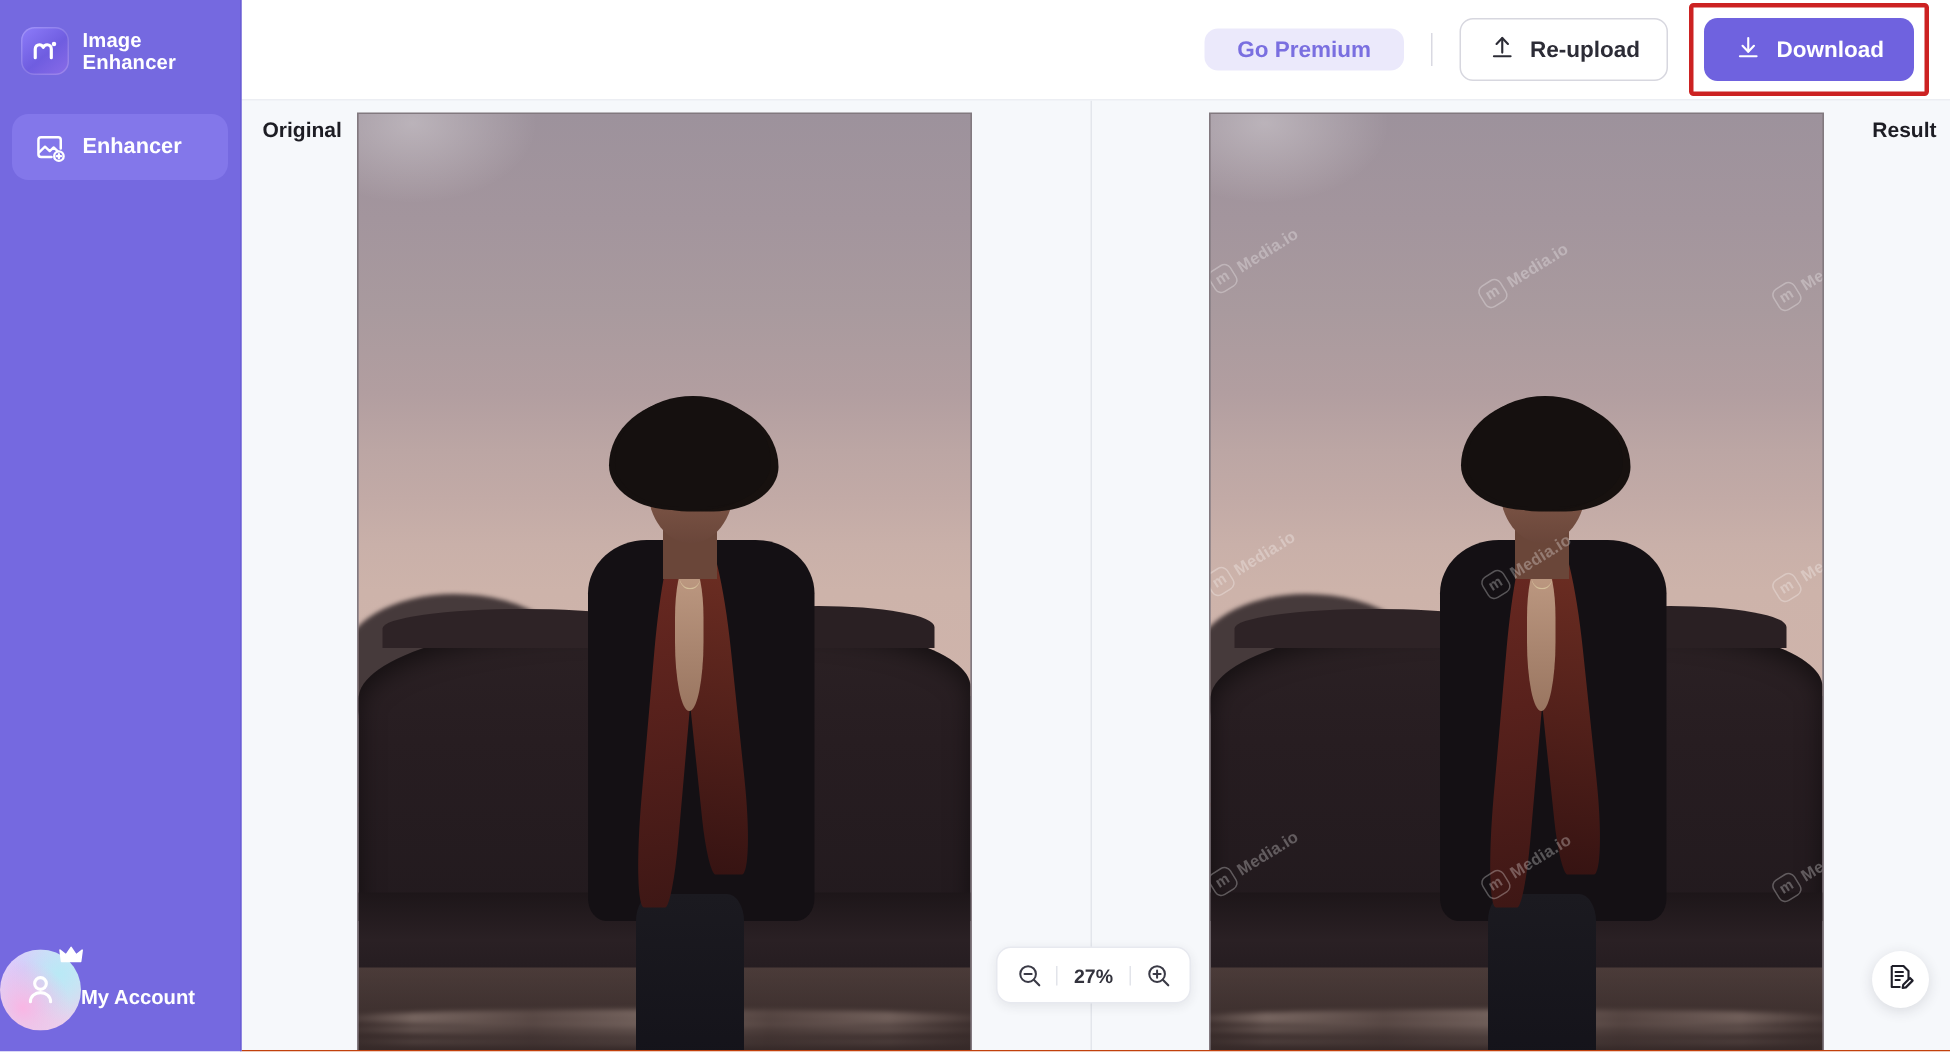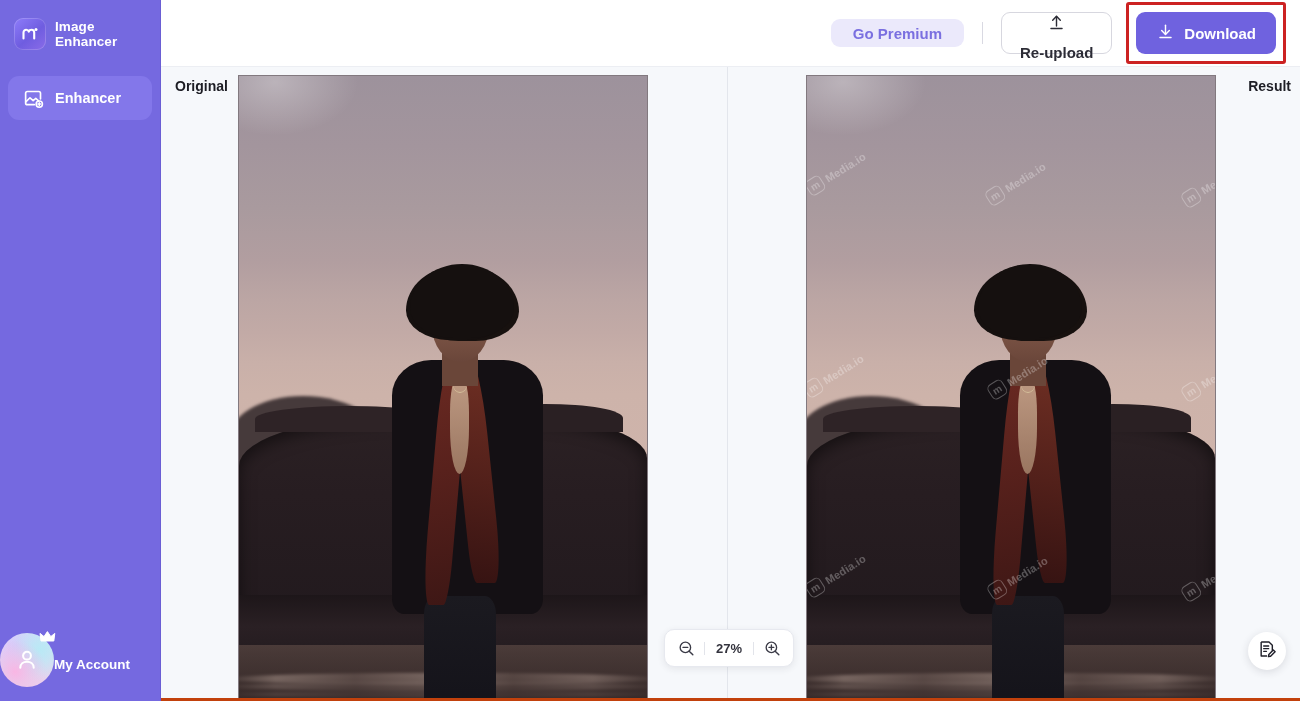--- a/index.html
+++ b/index.html
@@ -137,21 +137,20 @@
     padding: 0 18px;
     border-radius: 9px;
     background: #ffffff;
     border: 1px solid #d7d7df;
     color: #2c2c36;
     font-size: 15px;
     font-weight: bold;
     display: flex; align-items: center; gap: 9px;
     cursor: pointer;
     font-family: inherit;
-    flex-direction: column;
   }
   .dl-wrap {
     position: relative;
     margin-left: 14px;
     padding: 7px;
     border: 3px solid #cc2222;
     border-radius: 3px;
   }
   .btn-download {
     height: 42px;
@@ -166,21 +165,21 @@
     cursor: pointer;
     font-family: inherit;
   }
 
   
   #canvas {
     position: relative;
     flex: 1 1 auto;
     background: #f6f8fb;
     border-top: 1px solid #eceef3;
-    border-bottom: 3px solid #c2410c;
+    border-bottom: 1px solid #c2410c;
     overflow: hidden;
   }
   .pane-label {
     position: absolute;
     top: 10px;
     font-size: 14px;
     font-weight: bold;
     color: #1d1d24;
     z-index: 4;
     background: #f6f8fb;

